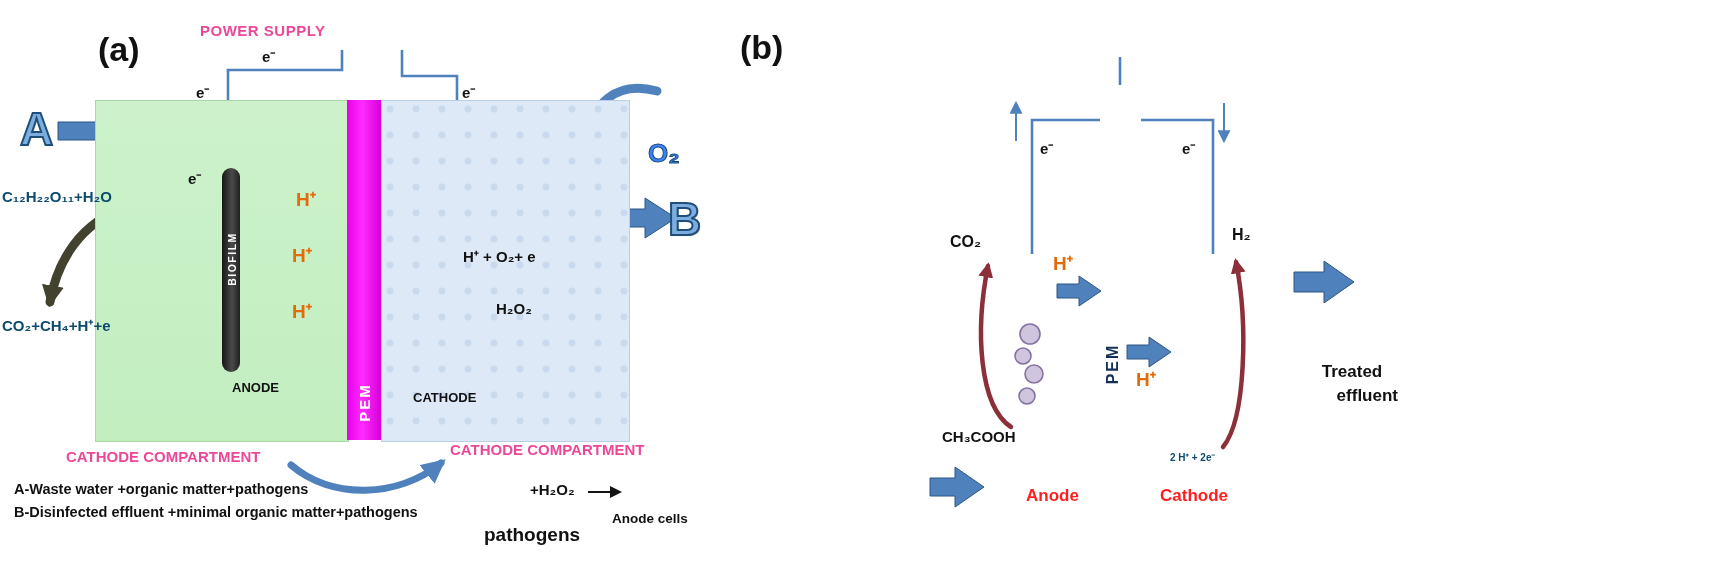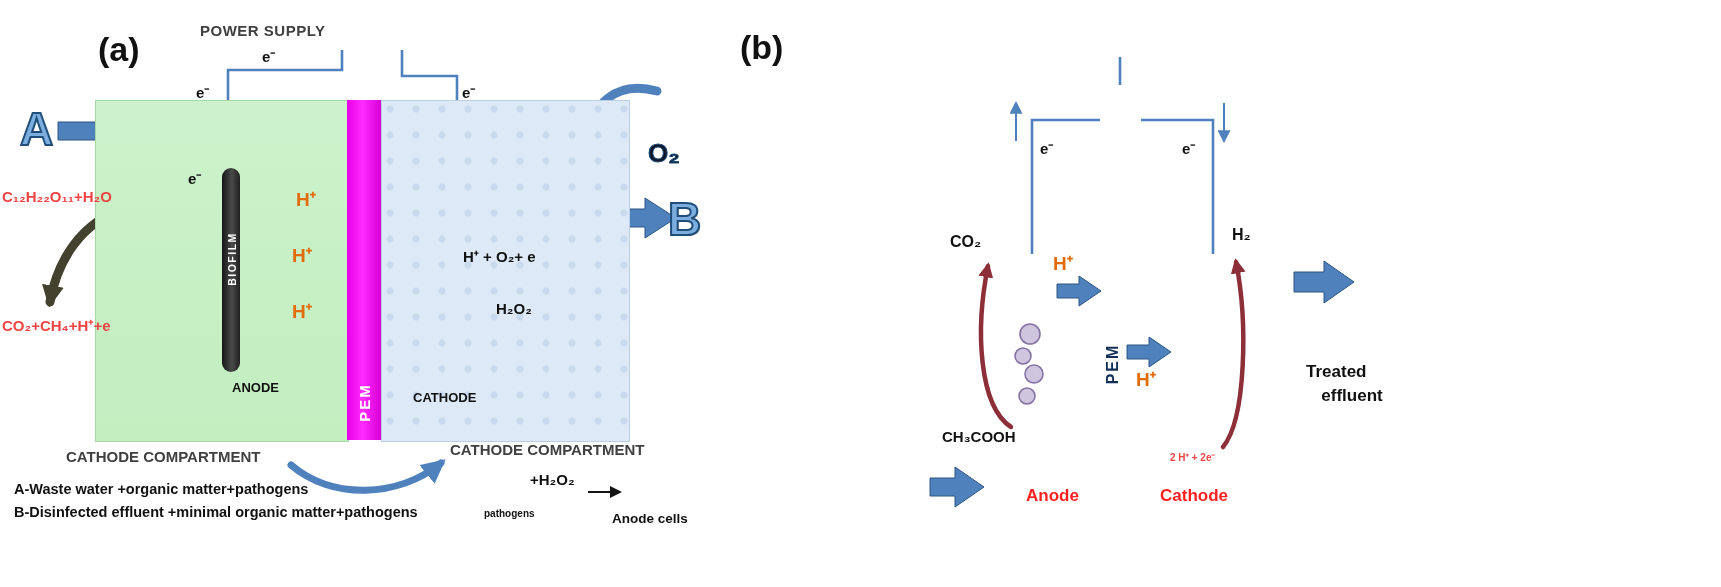--- a/index.html
+++ b/index.html
@@ -1,20 +1,20 @@
 <!DOCTYPE html>
 <html><head>
 <meta charset="utf-8">
 <style>
   html,body{margin:0;padding:0;background:#fff;}
   #canvas{position:relative;width:1721px;height:587px;background:#ffffff;overflow:hidden;
           font-family:"Liberation Sans",sans-serif;}
   .t{position:absolute;white-space:nowrap;font-weight:bold;color:#111;z-index:6;}
-  .navy{color:#ef4444;}
-  .purple{color:#404040;}
+  .navy{color:#0c4a6e;}
+  .purple{color:#ec4899;}
   .orangeT{color:#e36c0a;}
   .redT{color:#ff1f1f;}
   .blueLetter{color:#7badde;-webkit-text-stroke:2px #1f4e79;text-shadow:1px 1px 1px rgba(0,0,0,.25);}
   .vert{position:absolute;font-weight:bold;white-space:nowrap;text-align:center;
         transform:rotate(-90deg);transform-origin:center;z-index:6;}
   
   #anodic-a{position:absolute;left:95px;top:100px;width:252px;height:340px;z-index:1;
             background:linear-gradient(#cdf2cb,#c2eec0);border:1px solid #a8d8a6;}
   #pem-a{position:absolute;left:347px;top:100px;width:34px;height:340px;z-index:2;
          background:linear-gradient(90deg,#e800e8,#ff2bff 45%,#d800d8);}
@@ -213,27 +213,27 @@
   <div class="t navy" style="left:2px;top:315px;font-size:15px">CO₂+CH₄+H⁺+e</div>
   <div class="vert" style="left:192px;top:253px;width:80px;font-size:10.5px;letter-spacing:1.5px;color:#fff">BIOFILM</div>
   <div class="t" style="left:232px;top:380px;font-size:13px">ANODE</div>
   <div class="t orangeT" style="left:296px;top:186px;font-size:19px">H⁺</div>
   <div class="t orangeT" style="left:292px;top:242px;font-size:19px">H⁺</div>
   <div class="t orangeT" style="left:292px;top:298px;font-size:19px">H⁺</div>
   <div class="vert" style="left:334px;top:394px;width:60px;font-size:15px;letter-spacing:2px;color:#fff">PEM</div>
   <div class="t" style="left:413px;top:390px;font-size:13px">CATHODE</div>
   <div class="t" style="left:463px;top:246px;font-size:15px">H⁺ + O₂+ e</div>
   <div class="t" style="left:496px;top:300px;font-size:15px">H₂O₂</div>
-  <div class="t" style="left:648px;top:138px;font-size:26px;color:#0f172a;-webkit-text-stroke:1px #1a4a7a">O₂</div>
+  <div class="t" style="left:648px;top:138px;font-size:26px;color:#3b82f6;-webkit-text-stroke:1px #1a4a7a">O₂</div>
   <div class="t purple" style="left:66px;top:448px;font-size:15px">CATHODE COMPARTMENT</div>
   <div class="t purple" style="left:450px;top:441px;font-size:15px">CATHODE COMPARTMENT</div>
   <div class="t" style="left:14px;top:504px;font-size:14.5px">B-Disinfected effluent +minimal organic matter+pathogens</div>
   <div class="t" style="left:14px;top:481px;font-size:14.5px">A-Waste water +organic matter+pathogens</div>
-  <div class="t" style="left:530px;top:471px;font-size:15px">+H₂O₂</div>
-  <div class="t" style="left:484px;top:508px;font-size:10px">pathogens</div>
+  <div class="t" style="left:530px;top:481px;font-size:15px">+H₂O₂</div>
+  <div class="t" style="left:484px;top:524px;font-size:19px">pathogens</div>
   <div class="t" style="left:612px;top:511px;font-size:13.5px">Anode cells</div>
 
   
   <div class="t" style="left:740px;top:28px;font-size:34px">(b)</div>
   
   
   <div class="t" style="left:1040px;top:138px;font-size:15px">e⁻</div>
   <div class="t" style="left:1182px;top:138px;font-size:15px">e⁻</div>
 
   
@@ -248,21 +248,21 @@
   <div class="t orangeT" style="left:1053px;top:250px;font-size:19px">H⁺</div>
   <div class="t orangeT" style="left:1136px;top:366px;font-size:19px">H⁺</div>
   <div class="vert" style="left:1085px;top:355px;width:56px;font-size:16px;letter-spacing:2px;color:#122f57">PEM</div>
   <div class="t" style="left:1232px;top:226px;font-size:16px">H₂</div>
   <div class="t navy" style="left:1170px;top:450px;font-size:10px">2 H⁺ + 2e⁻</div>
   <div class="t redT" style="left:1026px;top:486px;font-size:17px">Anode</div>
   <div class="t redT" style="left:1160px;top:486px;font-size:17px">Cathode</div>
 
   
   
-  <div class="t" style="left:1306px;top:362px;width:92px;font-size:17px">Treated</div>
-  <div class="t" style="left:1306px;top:386px;width:92px;text-align:center;font-size:17px">effluent</div>
+  <div class="t" style="left:1306px;top:362px;width:92px;text-align:center;font-size:17px">Treated</div>
+  <div class="t" style="left:1306px;top:386px;width:92px;text-align:right;font-size:17px">effluent</div>
 
   
   
   
   
 
 </div>
 
 </body></html>

